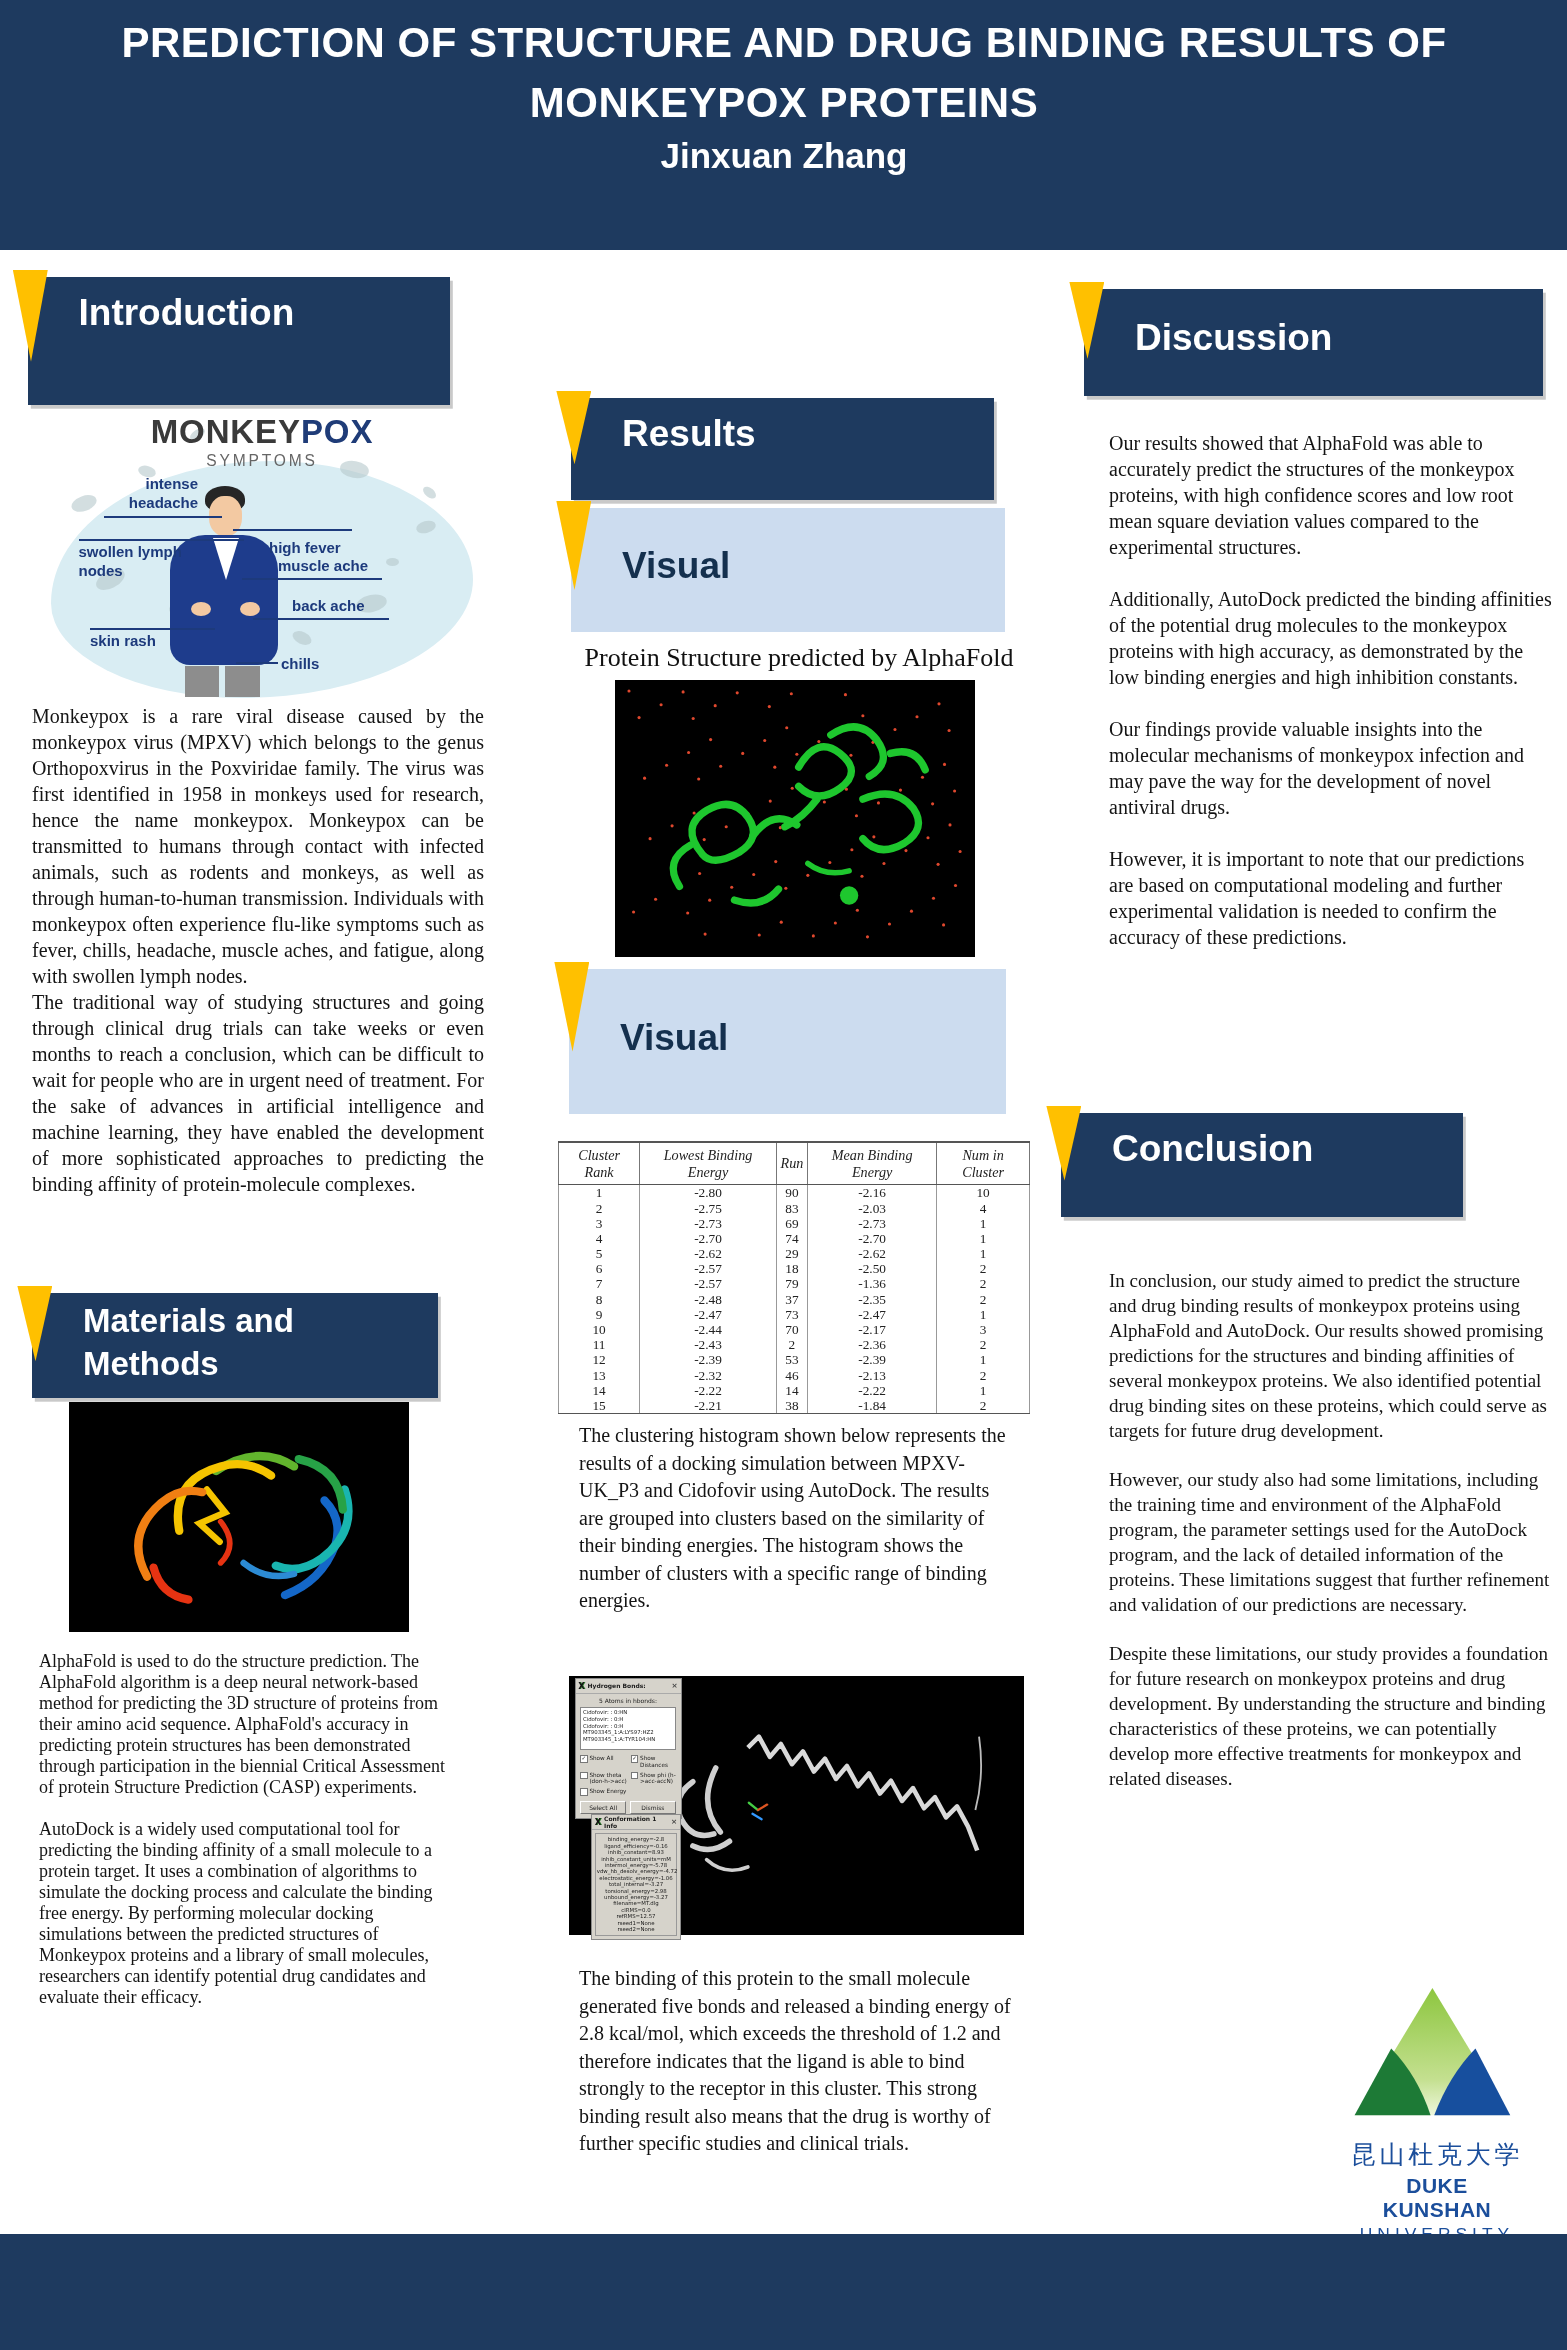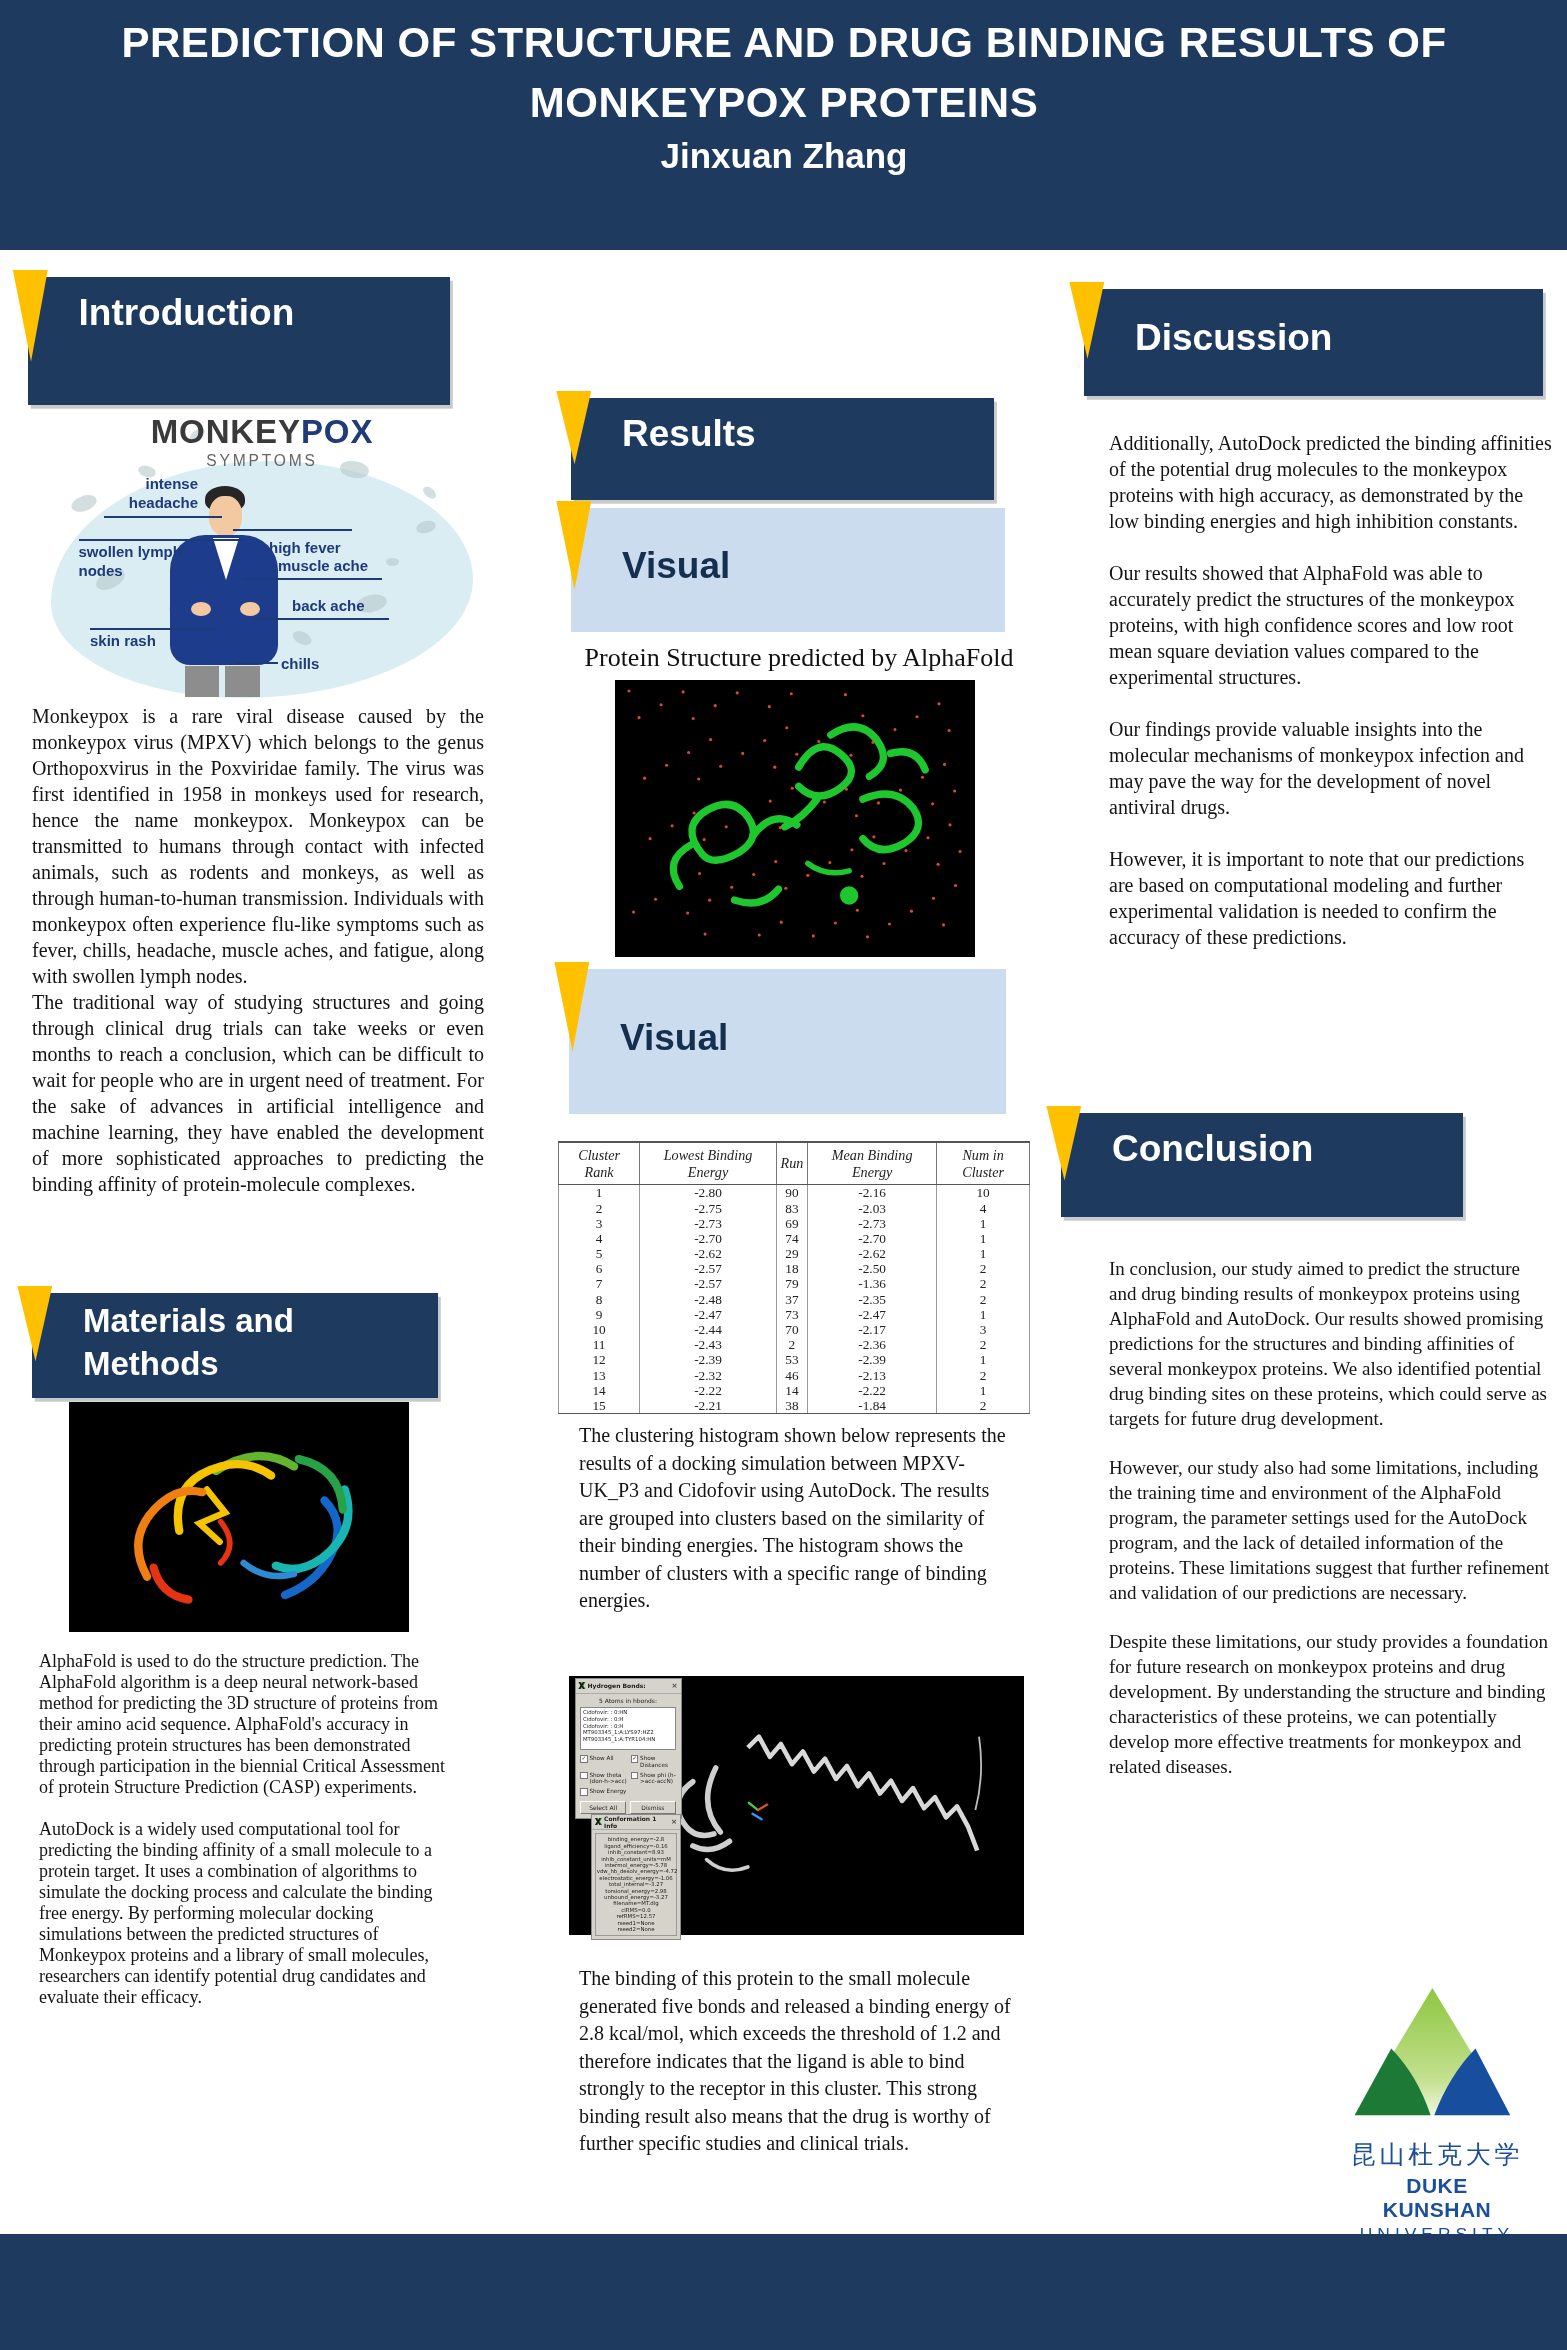--- a/index.html
+++ b/index.html
@@ -23,21 +23,21 @@
   
   .serif{font-family:"Liberation Serif",serif;color:#141414;}
   .intro-text{font-size:20px;line-height:26px;text-align:justify;}
   .intro-text p{margin:0;}
   .mm-text{font-size:18px;line-height:21px;text-align:left;}
   .mm-text p{margin:0 0 21px 0;}
   .mid-text{font-size:20px;line-height:27.5px;text-align:left;}
   .disc-text{font-size:20px;line-height:26px;text-align:left;}
   .disc-text p{margin:0 0 26px 0;}
   .conc-text{font-size:19px;line-height:25px;text-align:left;}
-  .conc-text p{margin:0 0 24px 0;}
+  .conc-text p{margin:12px 0 24px 0;}
   .caption{font-family:"Liberation Serif",serif;font-size:26px;color:#111;text-align:center;}
 
   
   .infographic{position:absolute;left:51px;top:413px;width:422px;height:292px;}
   .ig-title{position:absolute;left:0;top:0;width:100%;text-align:center;font-size:33px;font-weight:bold;letter-spacing:0.9px;}
   .ig-title .monkey{color:#3a3a3a;} .ig-title .pox{color:#1f3c78;}
   .ig-sub{position:absolute;left:0;top:39px;width:100%;text-align:center;font-size:15.6px;letter-spacing:2.8px;color:#666;}
   .blob{position:absolute;left:0;top:48px;width:422px;height:237px;background:#d9edf3;
         border-radius:52% 48% 55% 45% / 60% 50% 50% 40%;}
   .virus{position:absolute;background:#b6c8cc;border-radius:50%;opacity:.6;}
@@ -515,22 +515,22 @@
   </div>
 
   <div class="abs serif mid-text" style="left:579px;top:1965px;width:432px;">The binding of this protein to the small molecule generated five bonds and released a binding energy of 2.8 kcal/mol, which exceeds the threshold of 1.2 and therefore indicates that the ligand is able to bind strongly to the receptor in this cluster. This strong binding result also means that the drug is worthy of further specific studies and clinical trials.</div>
 
   <div class="sec-head" style="left:1084px;top:289px;width:459px;height:107px;">
     <div class="wedge"></div>
     <span class="label" style="top:28px;text-align:center;">Discussion</span>
   </div>
 
   <div class="abs serif disc-text" style="left:1109px;top:430px;width:443px;">
+    <p>Our results showed that AlphaFold was able to accurately predict the structures of the monkeypox proteins, with high confidence scores and low root mean square deviation values compared to the experimental structures.</p>
     <p>Additionally, AutoDock predicted the binding affinities of the potential drug molecules to the monkeypox proteins with high accuracy, as demonstrated by the low binding energies and high inhibition constants.</p>
-    <p>Our results showed that AlphaFold was able to accurately predict the structures of the monkeypox proteins, with high confidence scores and low root mean square deviation values compared to the experimental structures.</p>
     <p>Our findings provide valuable insights into the molecular mechanisms of monkeypox infection and may pave the way for the development of novel antiviral drugs.</p>
     <p>However, it is important to note that our predictions are based on computational modeling and further experimental validation is needed to confirm the accuracy of these predictions.</p>
   </div>
 
   <div class="sec-head" style="left:1061px;top:1113px;width:402px;height:104px;">
     <div class="wedge"></div>
     <span class="label">Conclusion</span>
   </div>
 
   <div class="abs serif conc-text" style="left:1109px;top:1256px;width:443px;">

